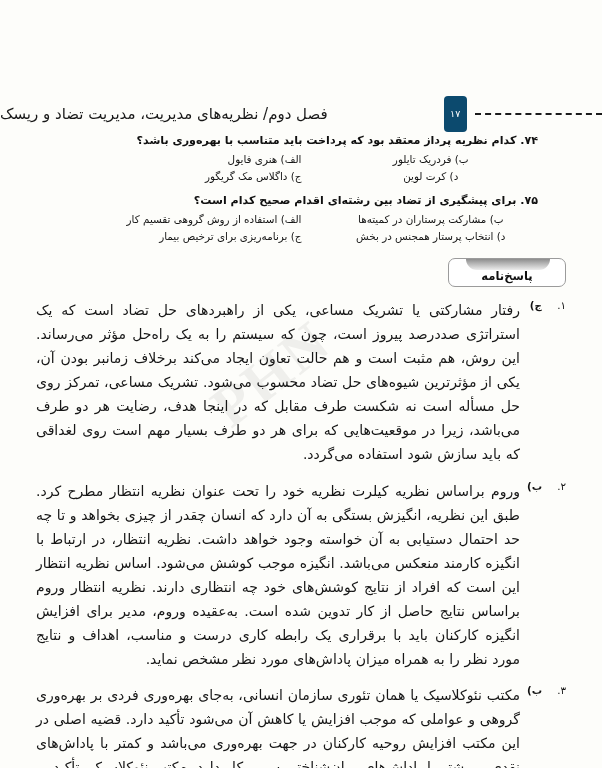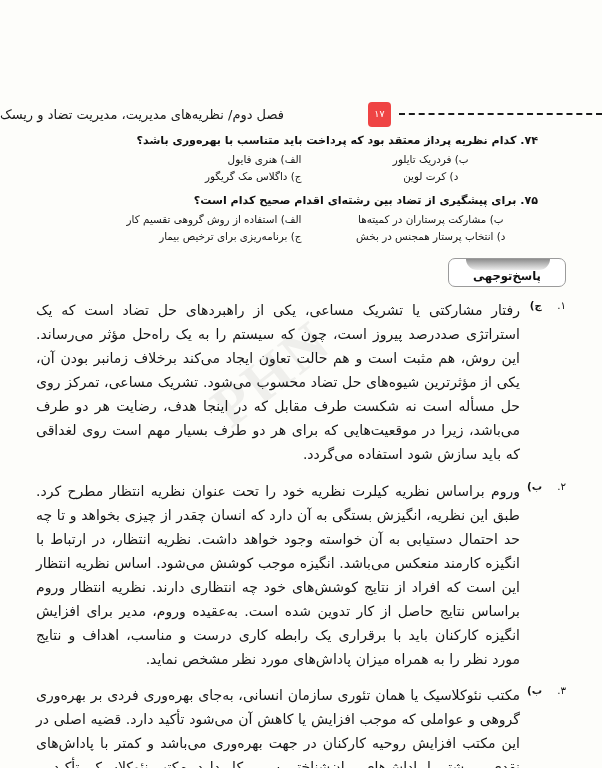--- a/index.html
+++ b/index.html
@@ -29,32 +29,32 @@
     position: absolute;
     top: 101px;
     left: 0;
     right: 0;
     height: 26px;
     display: flex;
     flex-direction: row-reverse;
     align-items: center;
   }
   .header-text {
-    font-size: 13px;
+    font-size: 15px;
     color: #171717;
     letter-spacing: 0px;
     white-space: nowrap;
-    margin-right: 84px;
+    margin-right: 116px;
     direction: rtl;
     line-height: 1;
   }
   .page-badge {
     width: 23px;
-    height: 25px;
-    background: #ef4444;
+    height: 36px;
+    background: #0c4a6e;
     border-radius: 4px;
     color: #ffffff;
     font-size: 9.5px;
     display: flex;
     align-items: center;
     justify-content: center;
     margin-right: 8px;
     flex: 0 0 auto;
     line-height: 1;
   }
@@ -243,21 +243,21 @@
           <div class="opt-cell">ج) برنامه‌ریزی برای ترخیص بیمار</div>
         </div>
       </div>
     </div>
 
   </div>
 
   <div class="answerkey-head">
     <div class="ak-box"></div>
     <div class="ak-sheen"></div>
-    <div class="ak-label">پاسخ‌توجهی</div>
+    <div class="ak-label">پاسخ‌نامه</div>
   </div>
 
   <div class="answers">
 
     <div class="answer-item">
       <div class="ans-num">۱.</div>
       <div class="ans-choice">ج)</div>
       <div class="ans-text">رفتار مشارکتی یا تشریک مساعی، یکی از راهبردهای حل تضاد است که یک استراتژی صددرصد پیروز است، چون که سیستم را به یک راه‌حل مؤثر می‌رساند. این روش، هم مثبت است و هم حالت تعاون ایجاد می‌کند برخلاف زمانبر بودن آن، یکی از مؤثرترین شیوه‌های حل تضاد محسوب می‌شود. تشریک مساعی، تمرکز روی حل مسأله است نه شکست طرف مقابل که در اینجا هدف، رضایت هر دو طرف می‌باشد، زیرا در موقعیت‌هایی که برای هر دو طرف بسیار مهم است روی لغداقی که باید سازش شود استفاده می‌گردد.</div>
     </div>
 

